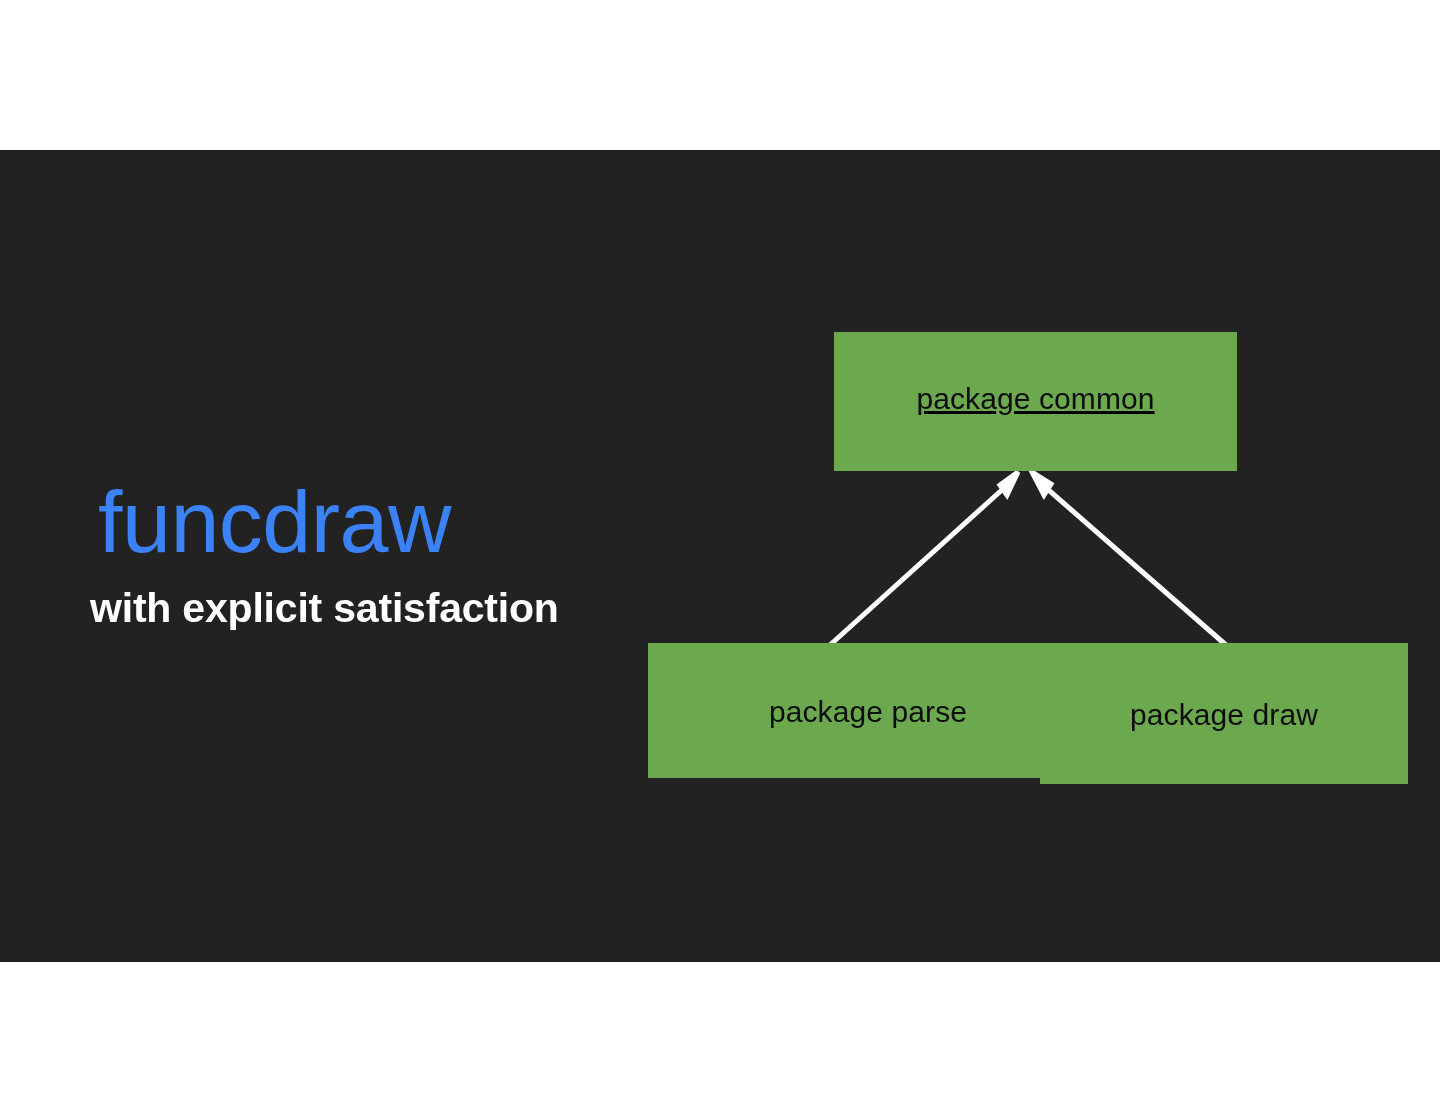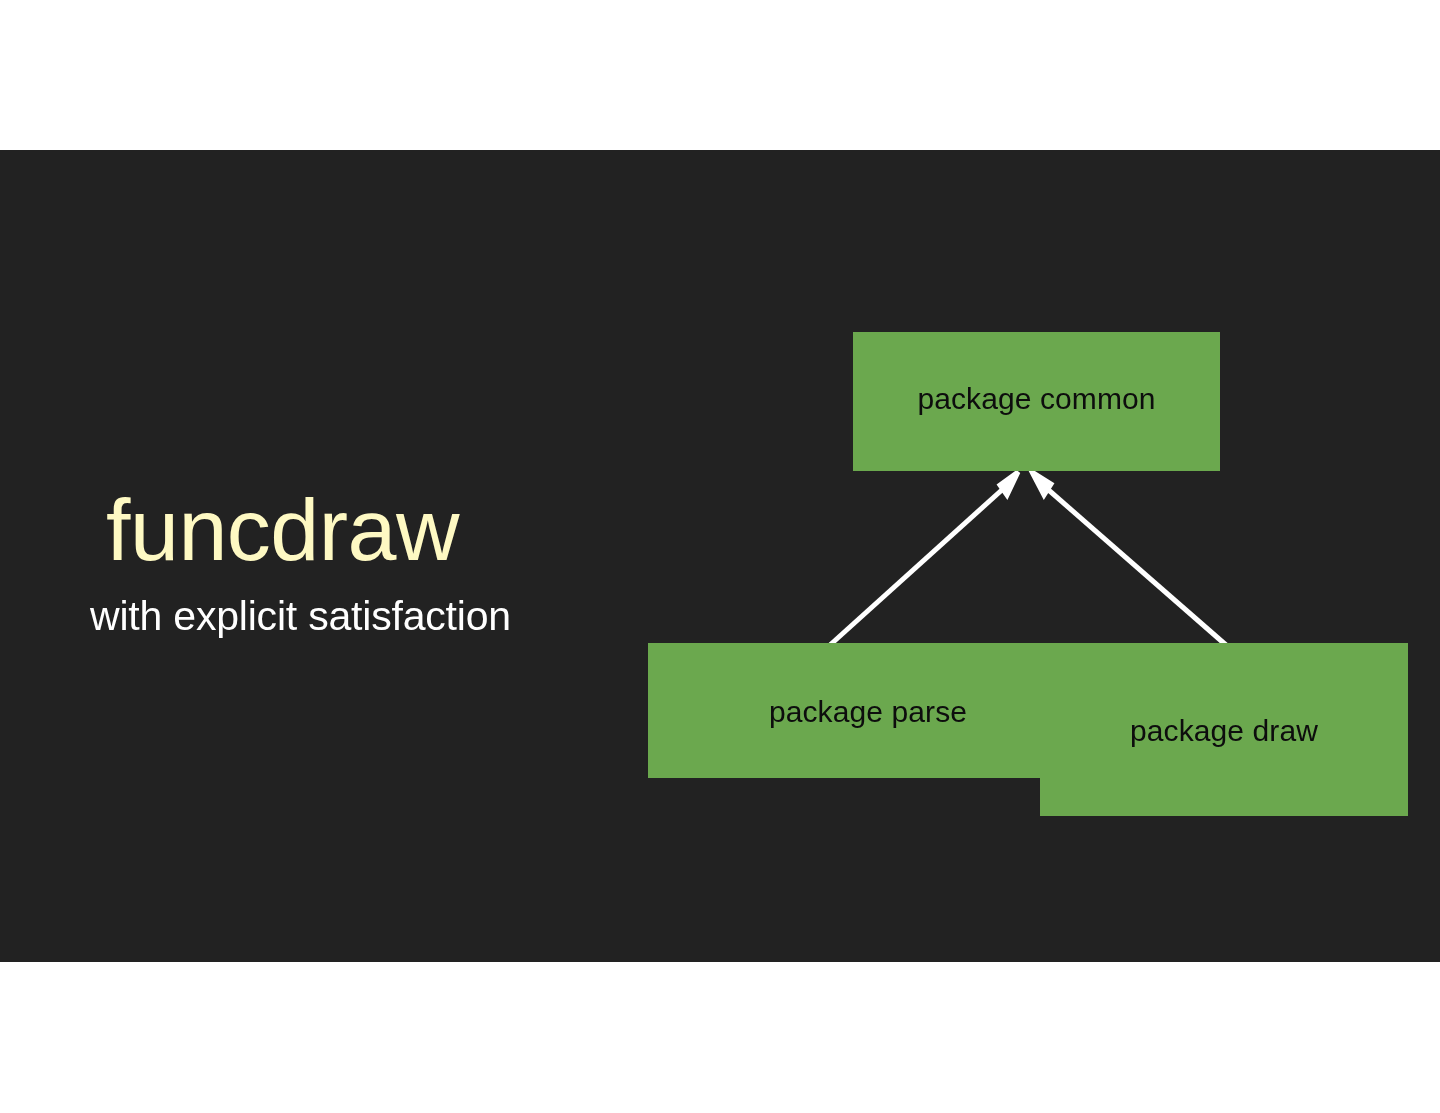--- a/index.html
+++ b/index.html
@@ -31,29 +31,29 @@
   .title-block {
     position: absolute;
     left: 90px;
     top: 320px;
     width: 620px;
   }
   .slide-title {
     font-size: 88px;
     line-height: 1.0;
     font-weight: 400;
-    color: #fef9c3;
+    color: #3b82f6;
     letter-spacing: -0.5px;
-    margin: 16px;
+    margin: 8px;
     white-space: nowrap;
   }
   .slide-subtitle {
     font-size: 41px;
     line-height: 1.0;
-    font-weight: 400;
+    font-weight: 700;
     color: #ffffff;
     margin: 22px 0 0 0;
     letter-spacing: -0.2px;
     white-space: nowrap;
   }
   .pkg-box {
     position: absolute;
     background: #6BA84E;
     display: flex;
     align-items: center;
@@ -61,38 +61,39 @@
     box-sizing: border-box;
   }
   .pkg-label {
     font-size: 30px;
     color: #0d0d0d;
     font-weight: 400;
     letter-spacing: 0.1px;
     white-space: nowrap;
   }
   #box-common {
-    left: 853px;
+    left: 834px;
     top: 182px;
-    width: 367px;
+    width: 403px;
     height: 139px;
+    text-decoration: underline;
   }
   #box-common .pkg-label { margin-top: -6px; }
   #box-parse {
     left: 648px;
     top: 493px;
     width: 440px;
     height: 135px;
   }
   #box-parse .pkg-label { margin-top: 2px; }
   #box-draw {
     left: 1040px;
     top: 493px;
     width: 368px;
-    height: 173px;
+    height: 141px;
   }
   #box-draw .pkg-label { margin-top: 2px; }
   #arrow-layer {
     position: absolute;
     left: 0;
     top: 0;
     width: 1440px;
     height: 812px;
     pointer-events: none;
   }

